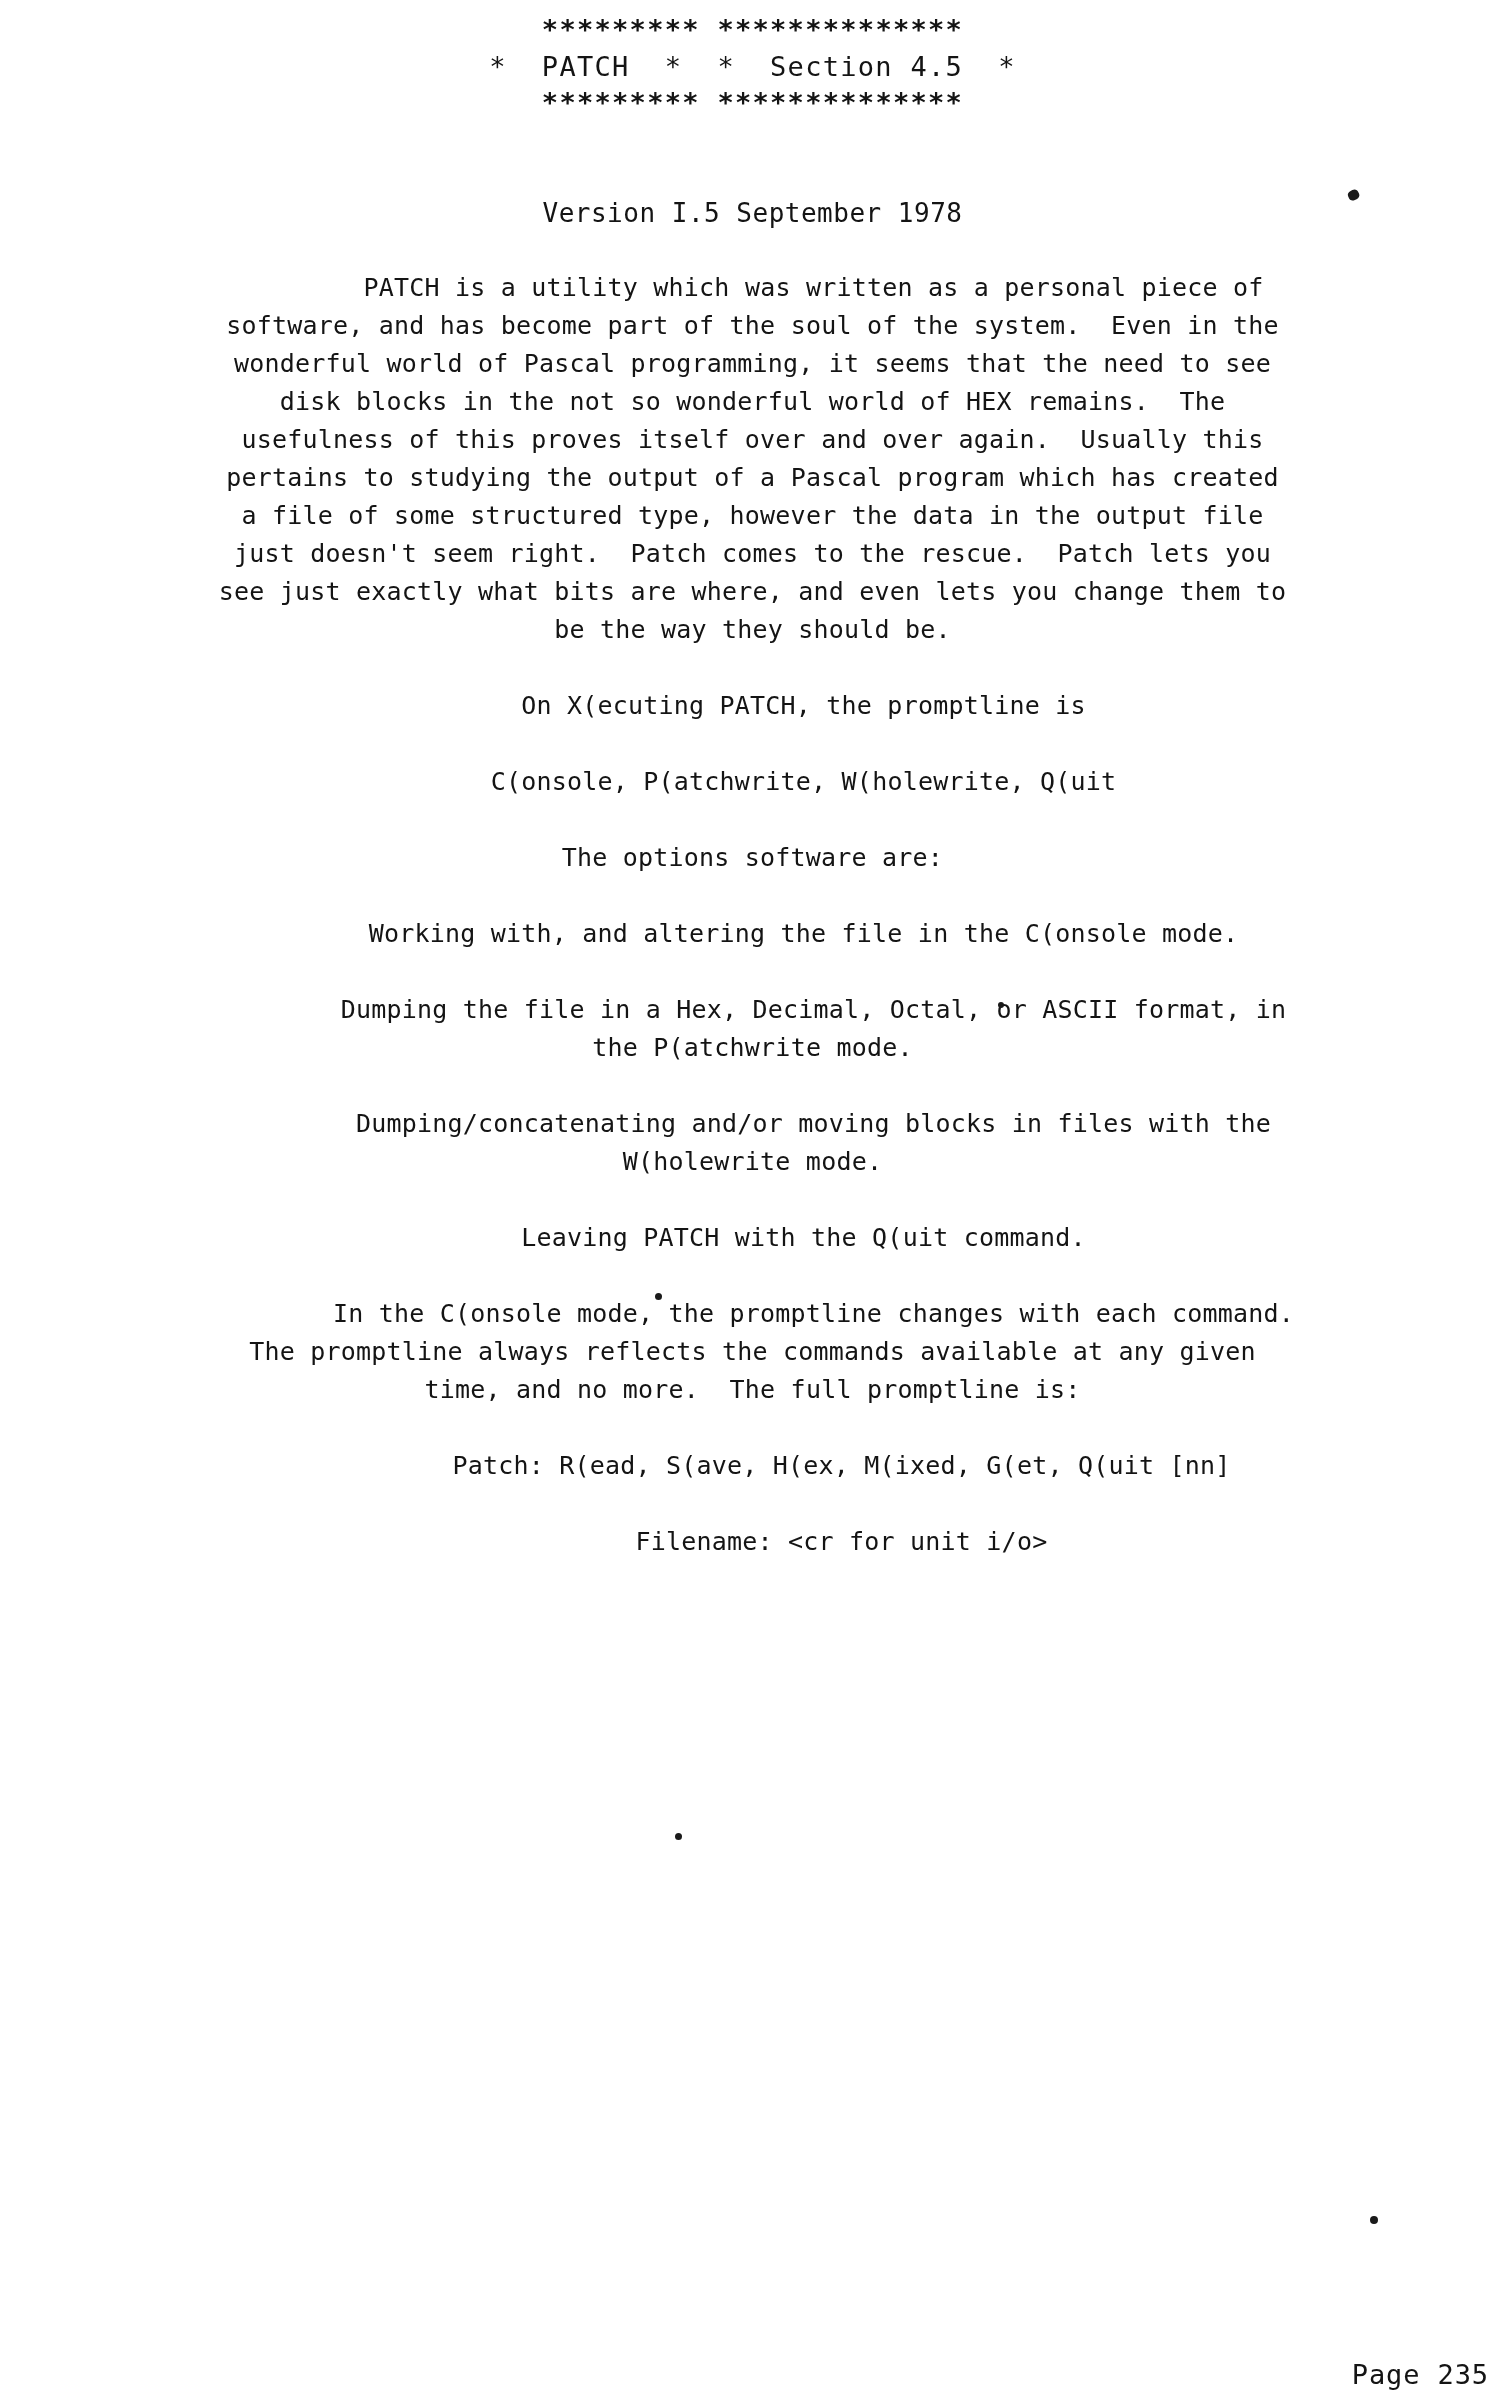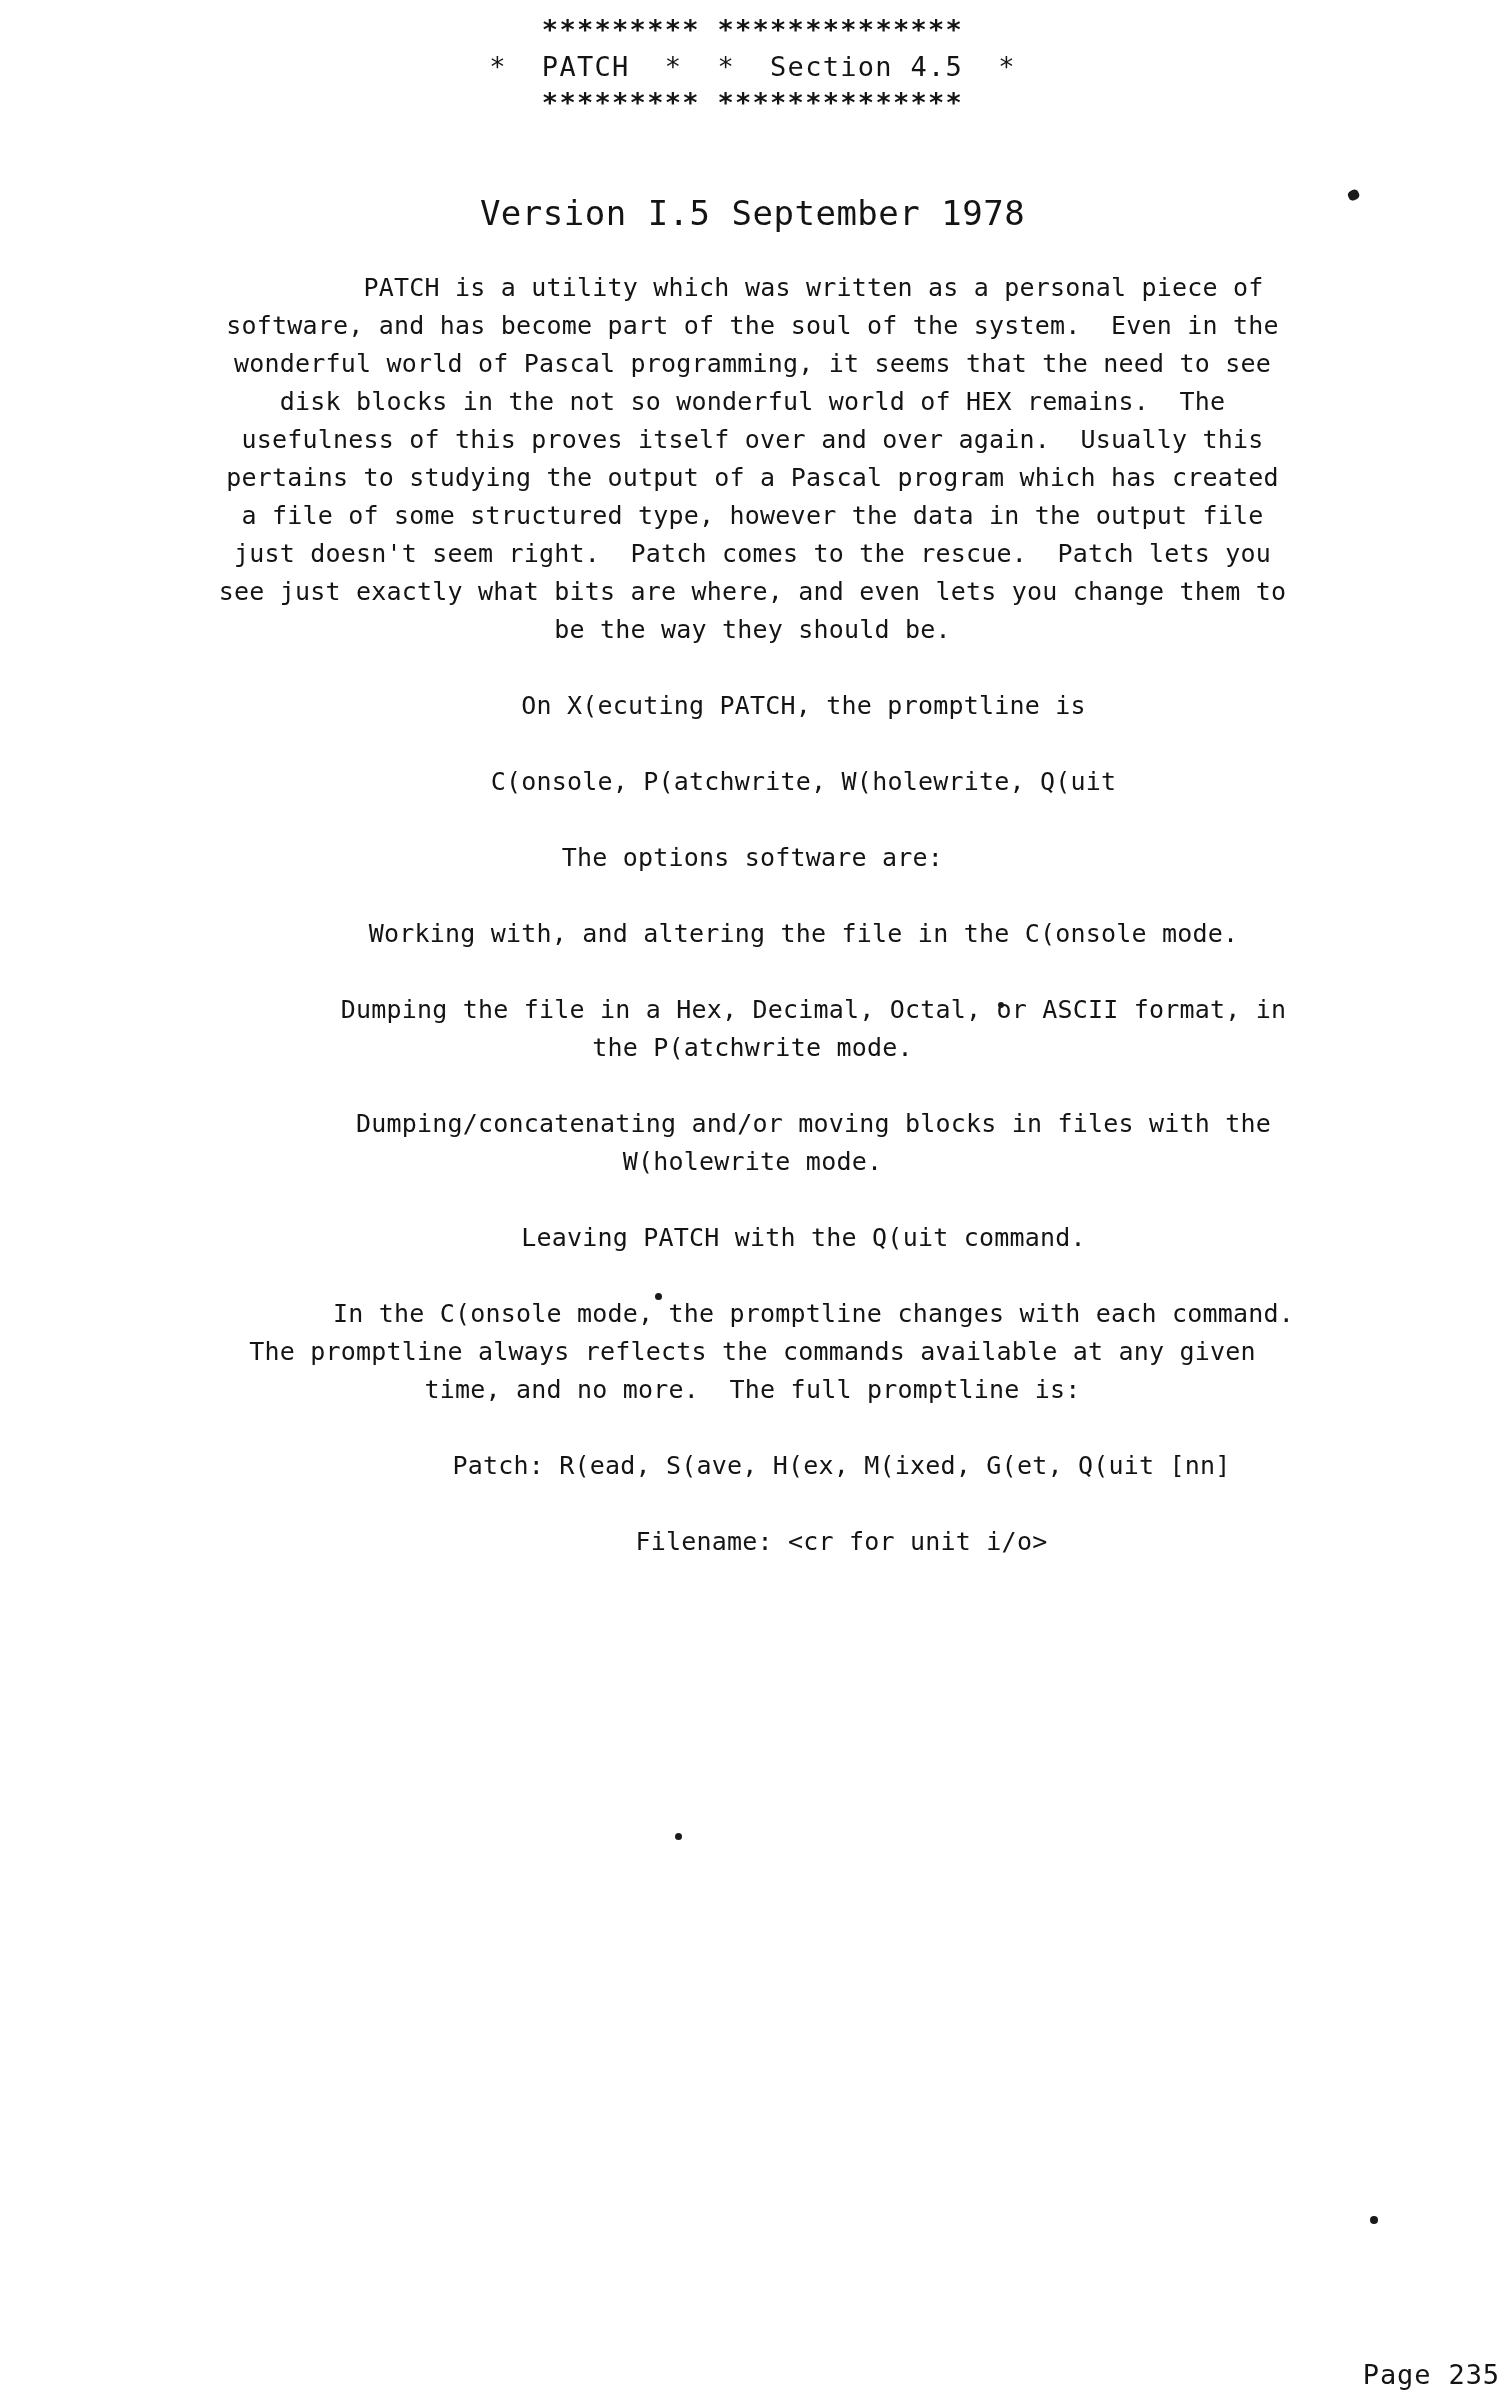--- a/index.html
+++ b/index.html
@@ -38,21 +38,21 @@
   }
   .banner-mid {
     font-size: 27px;
     line-height: 37px;
     white-space: pre;
     letter-spacing: 1.3px;
   }
 
   .version {
     text-align: center;
-    font-size: 34px;
+    font-size: 26px;
     line-height: 35px;
     margin-top: 75px;
     white-space: pre;
     letter-spacing: 0.5px;
   }
 
   .body-block {
     margin-top: 38px;
     padding-left: 7px;
     padding-right: 7px;
@@ -79,21 +79,21 @@
     border-radius: 50%;
   }
   .speck-a { left: 1348px; top: 178px; width: 11.3px; height: 9.6px; transform: rotate(-25deg); border-radius: 40%; }
   .speck-b { left: 998px; top: 990px; width: 6px; height: 6px; }
   .speck-c { left: 655px; top: 1281px; width: 7px; height: 7px; }
   .speck-d { left: 675px; top: 1821px; width: 7px; height: 7px; }
   .speck-e { left: 1370px; top: 2204px; width: 7.8px; height: 7.8px; }
 
   .page-number {
     position: absolute;
-    right: 5px;
+    right: 16px;
     bottom: 22.6px;
     font-size: 27px;
     letter-spacing: 0.9px;
   }
 </style>
 </head>
 <body>
 
 <div class="page">
 

